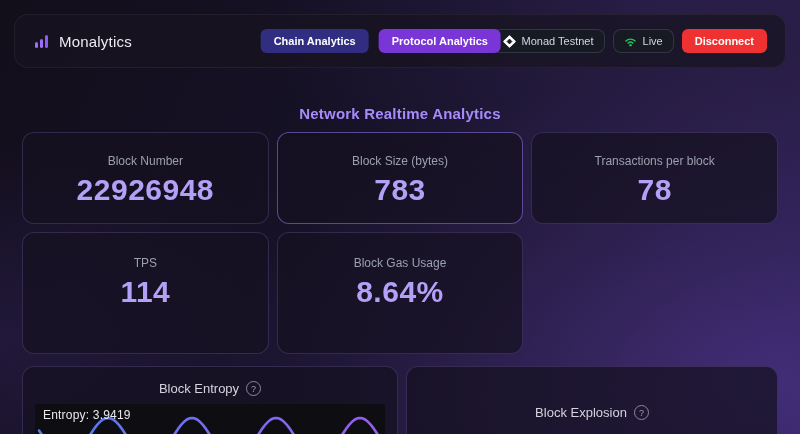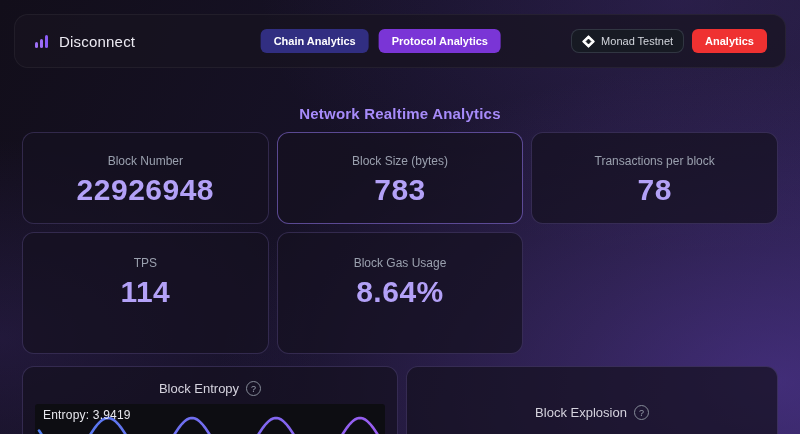--- a/index.html
+++ b/index.html
@@ -121,37 +121,45 @@
 </head>
 <body>
 
 <div class="navbar">
   <div class="brand">
     <svg width="18" height="18" viewBox="0 0 18 18">
       <rect x="2" y="10" width="3" height="6" rx="1.5" fill="#9d6ff5"></rect>
       <rect x="7" y="7" width="3" height="9" rx="1.5" fill="#9d6ff5"></rect>
       <rect x="12" y="3" width="3" height="13" rx="1.5" fill="#8b5cf6"></rect>
     </svg>
-    <span class="brand-name">Disconnect</span>
+    <span class="brand-name">Monalytics</span>
   </div>
 
   <div class="nav-center">
     <button class="nav-btn chain">Chain Analytics</button>
     <button class="nav-btn protocol">Protocol Analytics</button>
   </div>
 
   <div class="nav-right">
     <div class="badge">
       <svg width="13" height="13" viewBox="0 0 24 24">
         <path d="M12 1.5 L22.5 12 L12 22.5 L1.5 12 Z" fill="#ffffff" stroke="#ffffff" stroke-width="2" stroke-linejoin="round"></path>
         <path d="M12 7.5 L16.5 12 L12 16.5 L7.5 12 Z" fill="#161b22" stroke="#161b22" stroke-width="1.4" stroke-linejoin="round"></path>
       </svg>
       <span>Monad Testnet</span>
     </div>
-    <button class="disconnect-btn">Analytics</button>
+    <div class="badge">
+      <svg width="13" height="11" viewBox="0 0 14 12">
+        <path d="M2 5.5 a7 7 0 0 1 10 0" fill="none" stroke="#22c55e" stroke-width="1.5" stroke-linecap="round"></path>
+        <path d="M4.3 7.8 a4 4 0 0 1 5.4 0" fill="none" stroke="#22c55e" stroke-width="1.5" stroke-linecap="round"></path>
+        <circle cx="7" cy="10" r="1.3" fill="#22c55e"></circle>
+      </svg>
+      <span>Live</span>
+    </div>
+    <button class="disconnect-btn">Disconnect</button>
   </div>
 </div>
 
 <div class="page-title">Network Realtime Analytics</div>
 
 <div class="grid">
 
   <div class="row row1">
     <div class="card stat-card">
       <div class="stat-label">Block Number</div>

